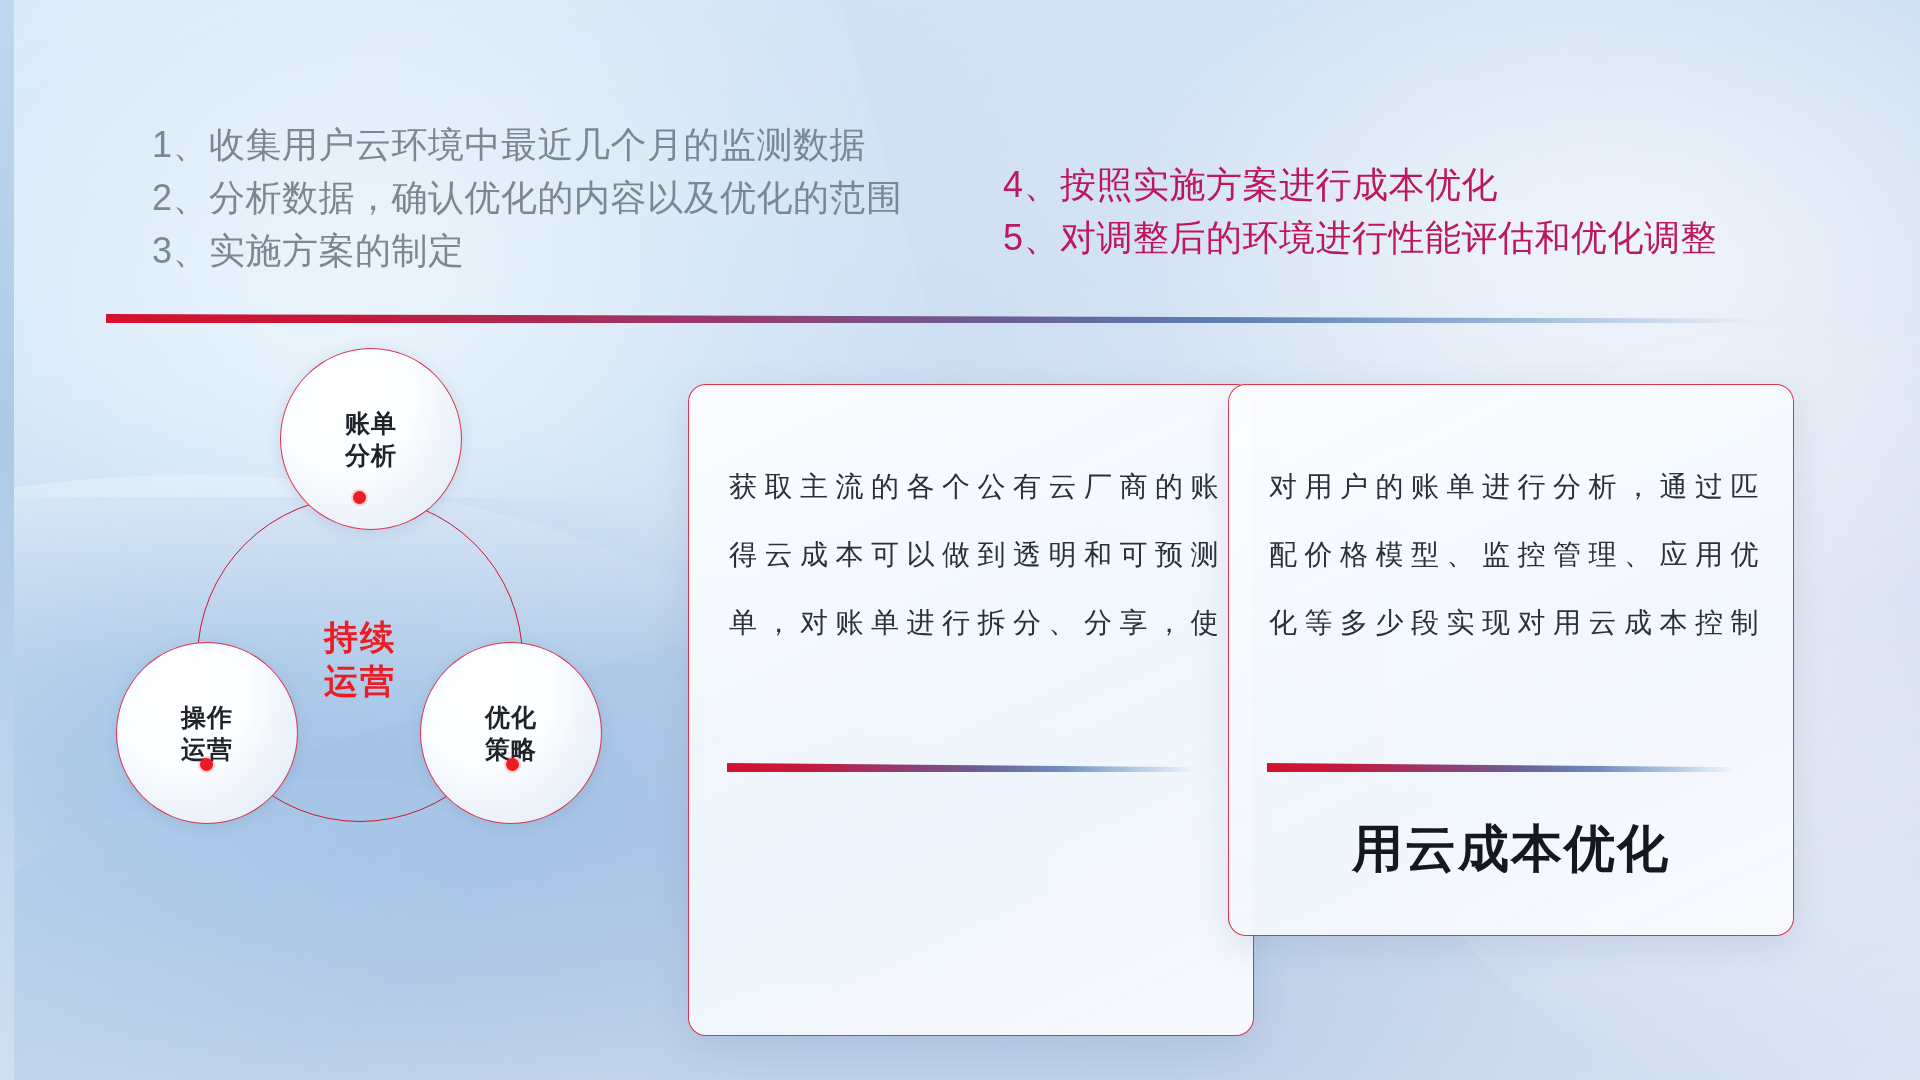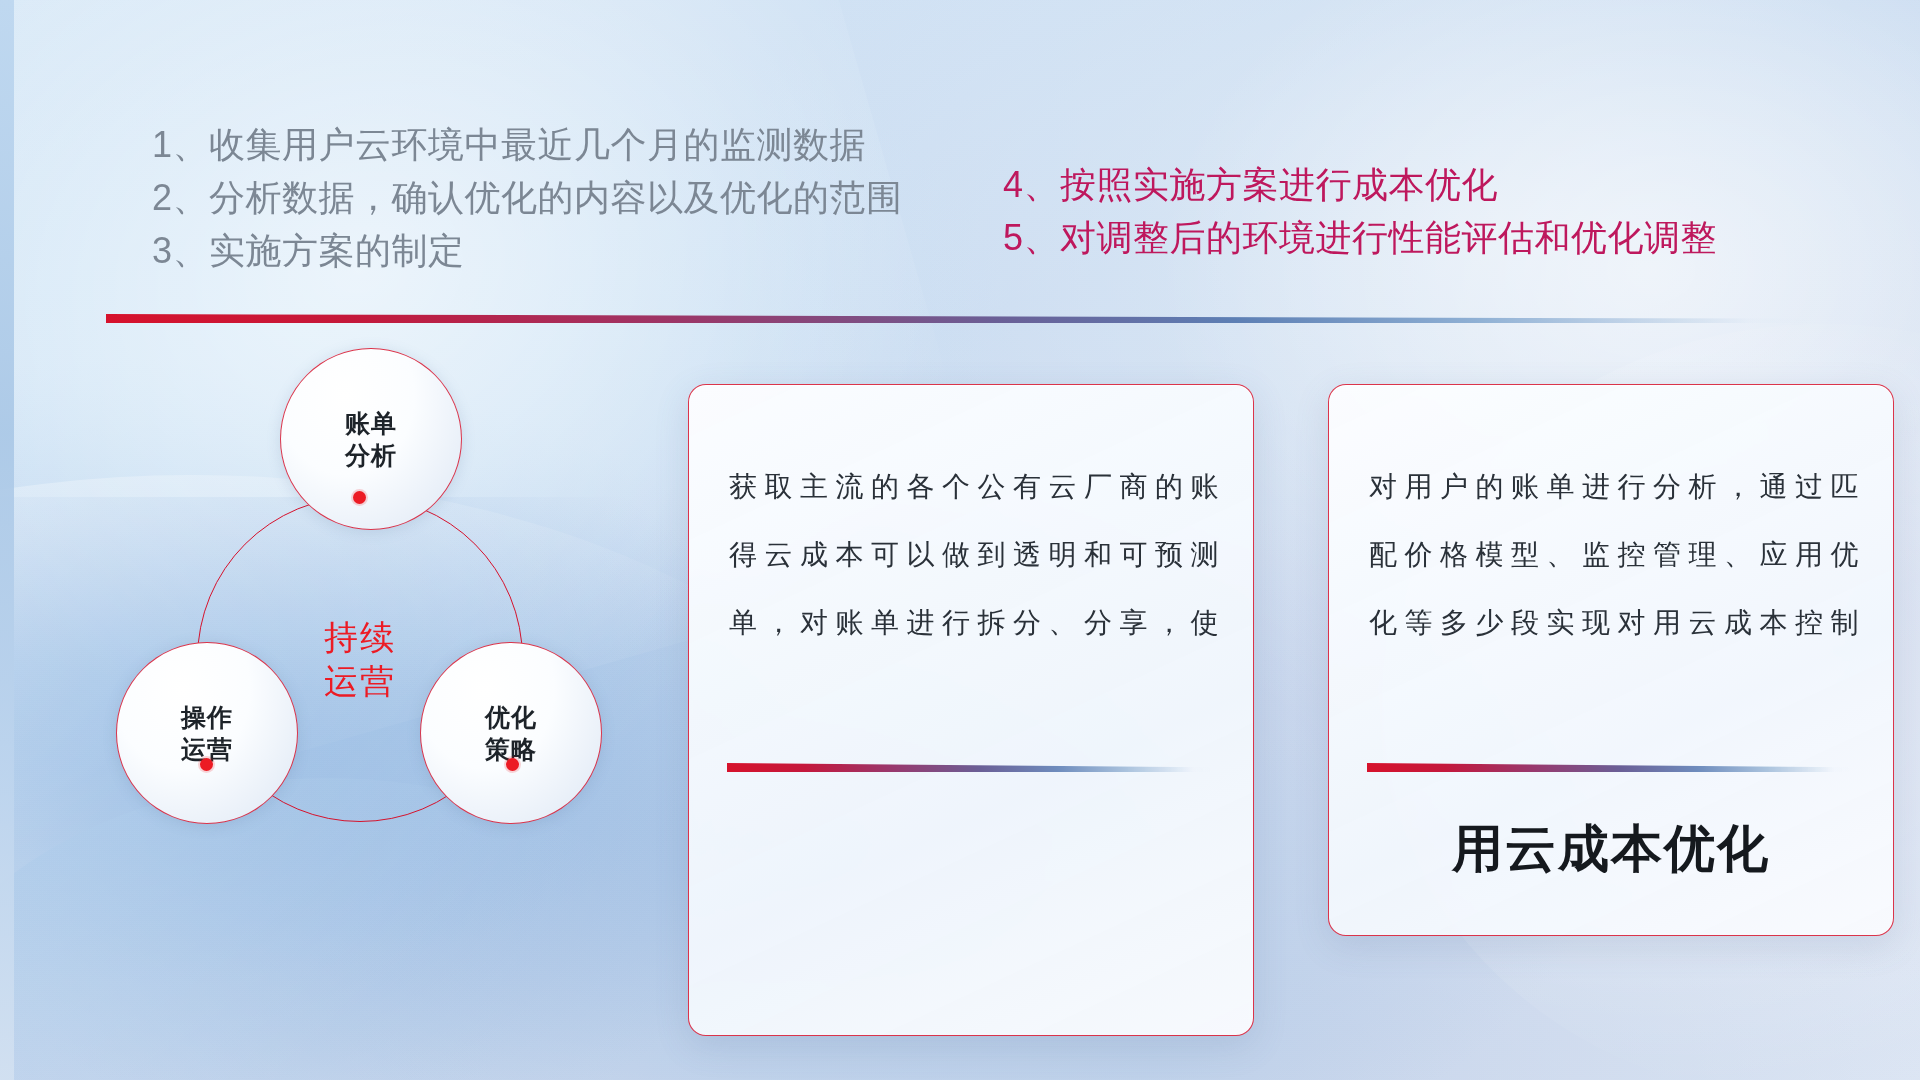--- a/index.html
+++ b/index.html
@@ -122,21 +122,21 @@
   }
   #center-label {
     position:absolute; left:97px; top:148px; width:326px; height:326px;
     display:flex; align-items:center; justify-content:center; z-index:5;
     pointer-events:none;
   }
   #center-label .vc-label {
     color:#ec1b24;
     font-size:34px;
     line-height:44px;
-    font-weight:400;
+    font-weight:700;
     letter-spacing:2px;
   }
   .venn-dot {
     position:absolute; width:13px; height:13px; border-radius:50%;
     background:#ec1b24; z-index:6;
     box-shadow:0 0 0 2px rgba(236,27,36,.18);
   }
   #dot-top   { left:253px; top:143px; }
   #dot-left  { left:100px; top:410px; }
   #dot-right { left:406px; top:410px; }
@@ -149,21 +149,21 @@
     background:linear-gradient(155deg,
        rgba(252,253,255,.96) 0%,
        rgba(246,250,254,.95) 34%,
        rgba(242,247,253,.94) 62%,
        rgba(249,251,254,.96) 100%);
     box-shadow:0 10px 34px rgba(84,114,156,.16), inset 0 1px 0 rgba(255,255,255,.7);
     overflow:hidden;
     backdrop-filter:blur(2px);
   }
   #card-1 { left:688px; top:384px; width:566px; height:652px; }
-  #card-2 { left:1328px; top:384px; width:566px; height:552px; }
+  #card-2 { left:1228px; top:384px; width:566px; height:552px; }
 
   .card-body {
     position:absolute; left:40px; right:34px; top:68px;
   }
   .card-para {
     color:#2a3139;
     font-size:28px;
     line-height:68px;
     letter-spacing:.6px;
     text-align:justify;

